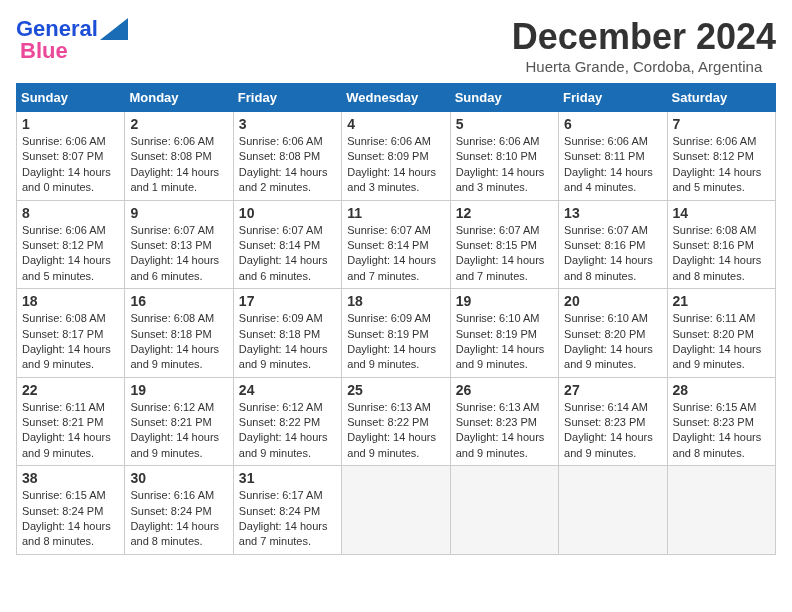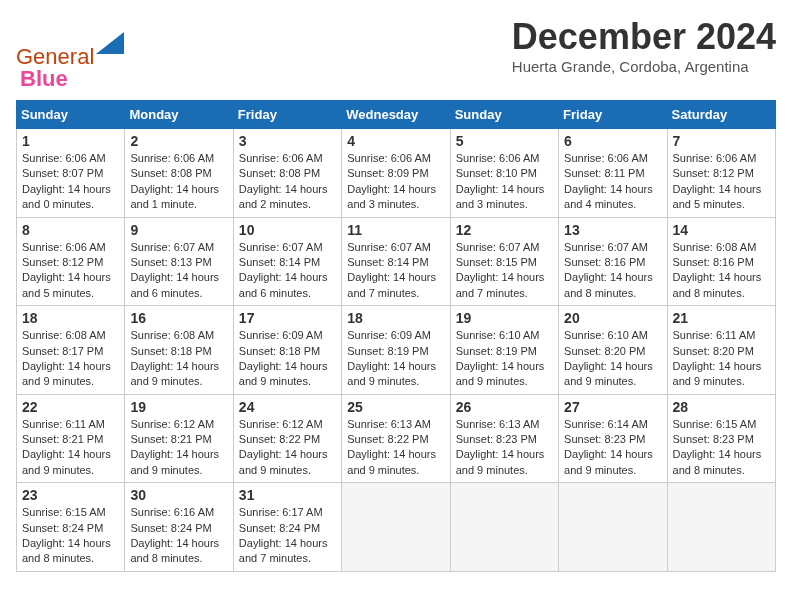--- a/index.html
+++ b/index.html
@@ -15,21 +15,21 @@
       justify-content: space-between;
       align-items: flex-start;
       margin-bottom: 8px;
     }
     .logo {
       display: flex;
       flex-direction: column;
       align-items: flex-start;
     }
     .title-section {
-      text-align: left;
+      text-align: center;
     }
     .calendar-title {
       font-size: 36px;
       font-weight: bold;
       color: #333;
     }
     .calendar-subtitle {
       font-size: 15px;
       color: #555;
     }
@@ -77,21 +77,21 @@
     tr.week-row:nth-child(odd) td:not(.empty) {
       background: #fff;
     }
   </style>
 </head>
 <body>
 
 <div class="header">
   <div class="logo">
     <div style="display:flex; align-items:center;">
-      <span style="font-size:22px;font-weight:normal;color:#c2410c;margin-top:28px;">General</span>
+      <span style="font-size:22px;font-weight:bold;color:#1d4ed8;">General</span>
       <svg width="28" height="22" viewBox="0 0 28 22" style="margin-left:2px;">
         <polygon points="0,22 28,0 28,22" fill="#1a6db5"></polygon>
       </svg>
     </div>
     <span style="font-size:22px;font-weight:bold;color:#ec4899;margin-top:-4px;margin-left:4px;">Blue</span>
   </div>
   <div class="title-section">
     <div class="calendar-title">December 2024</div>
     <div class="calendar-subtitle">Huerta Grande, Cordoba, Argentina</div>
   </div>
@@ -337,21 +337,21 @@
         <span class="day-num">28</span>
         <div class="day-info">
           Sunrise: 6:15 AM<br>
           Sunset: 8:23 PM<br>
           Daylight: 14 hours and 8 minutes.
         </div>
       </td>
       </tr>
       <tr class="week-row">
         <td>
-        <span class="day-num">23</span>
+        <span class="day-num">38</span>
         <div class="day-info">
           Sunrise: 6:15 AM<br>
           Sunset: 8:24 PM<br>
           Daylight: 14 hours and 8 minutes.
         </div>
       </td>
         <td>
         <span class="day-num">30</span>
         <div class="day-info">
           Sunrise: 6:16 AM<br>

